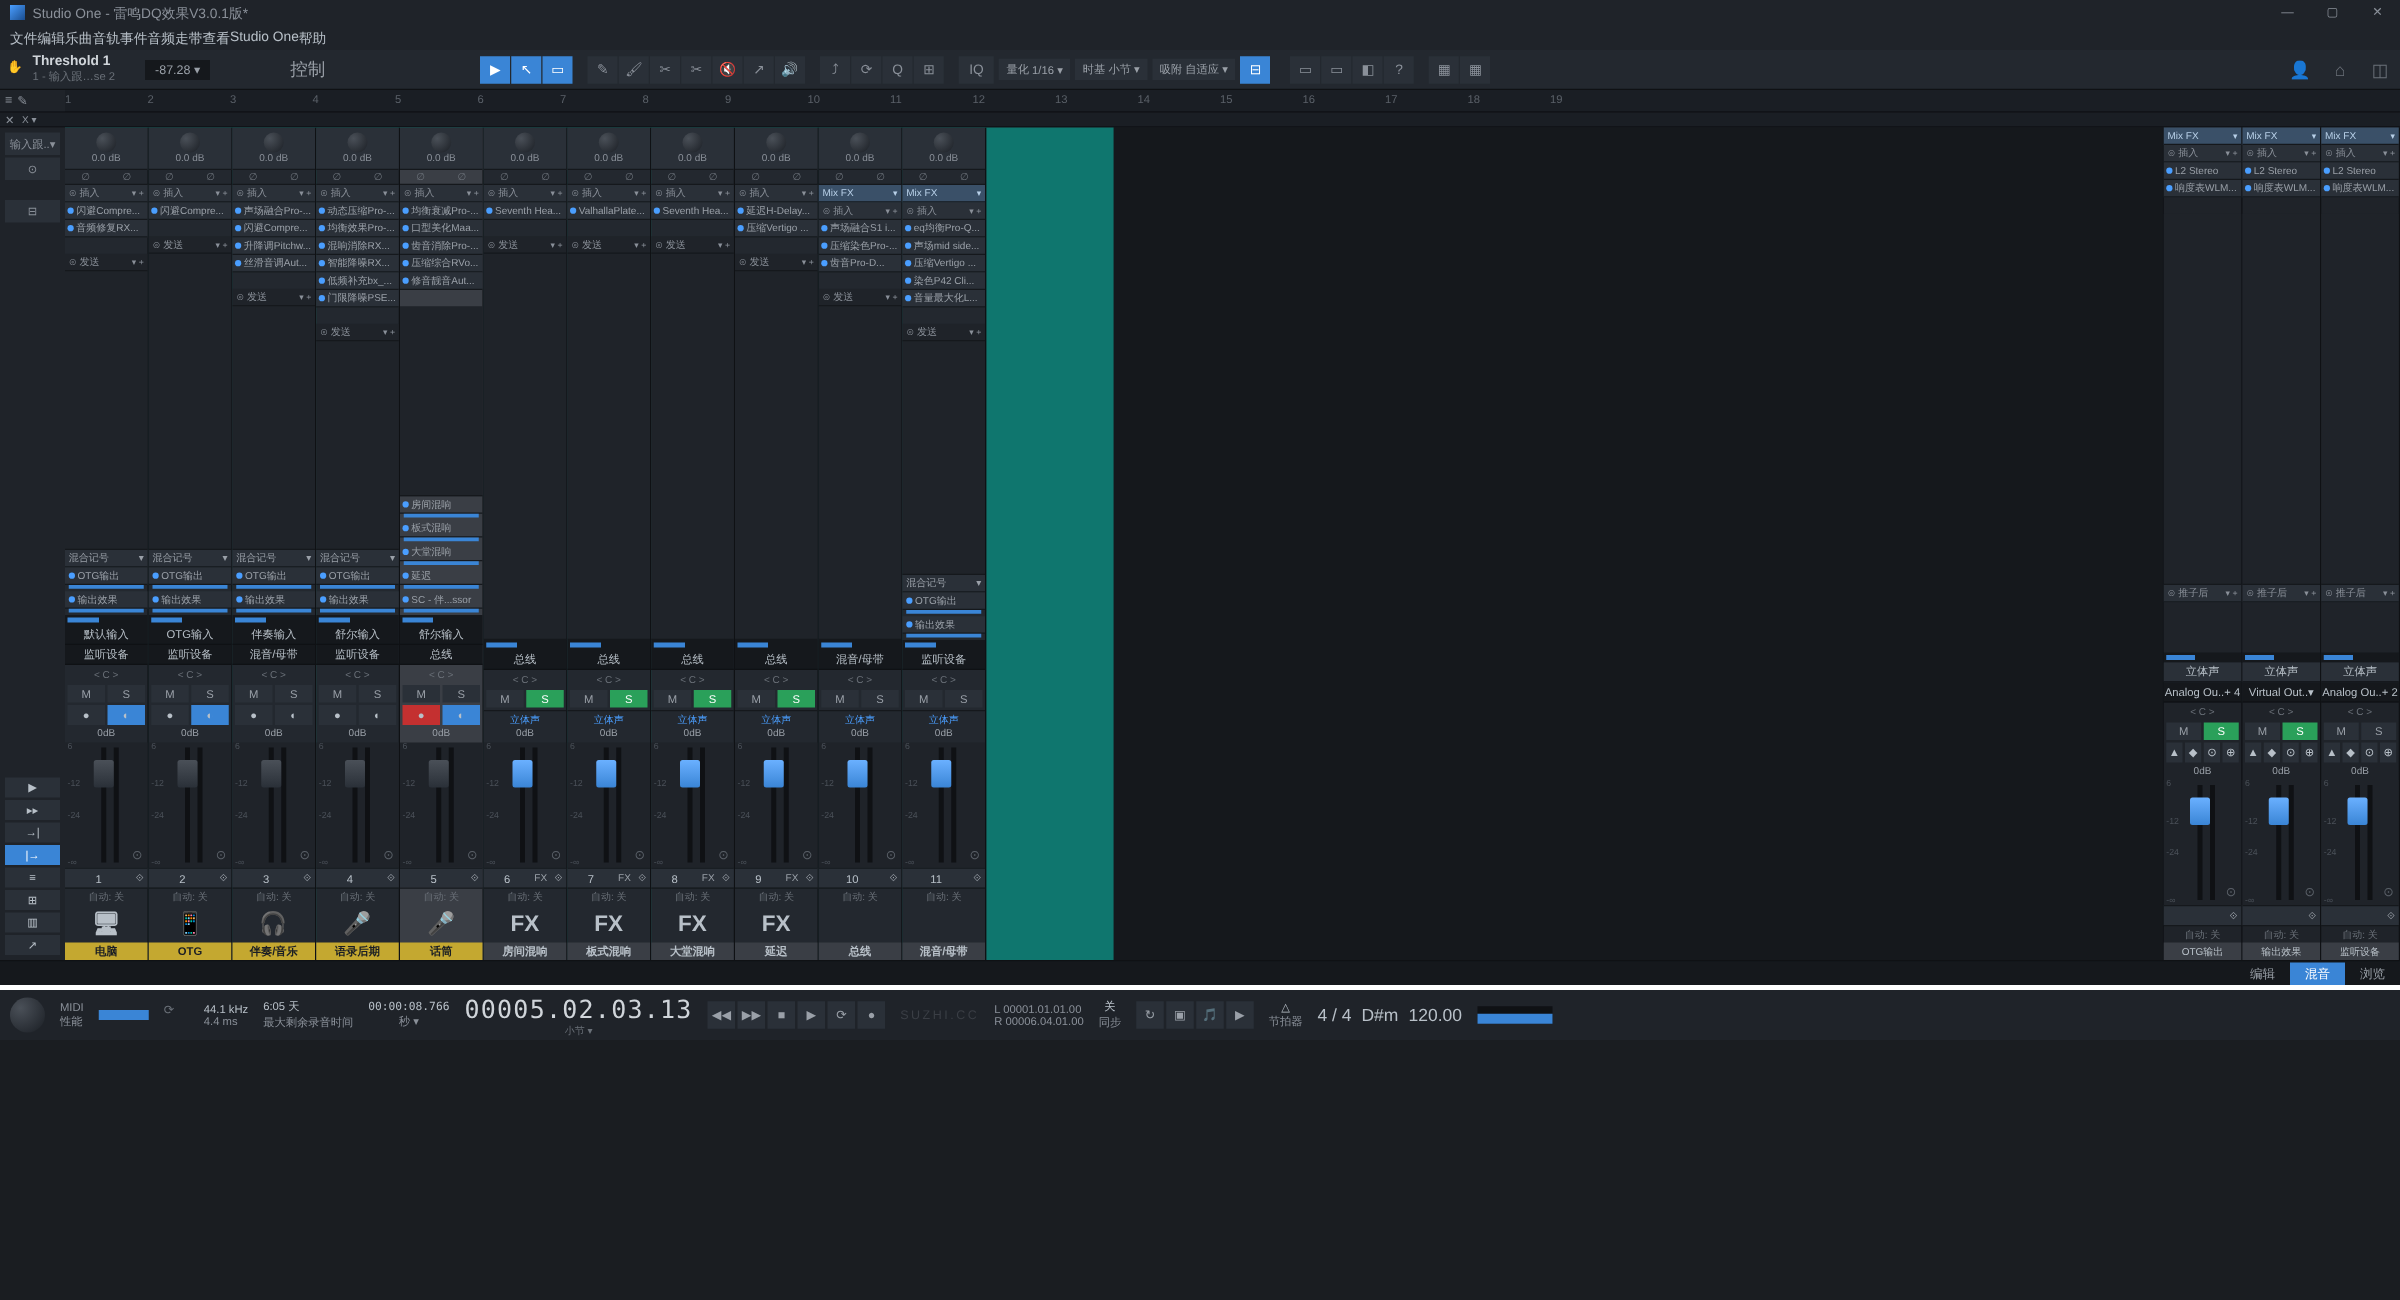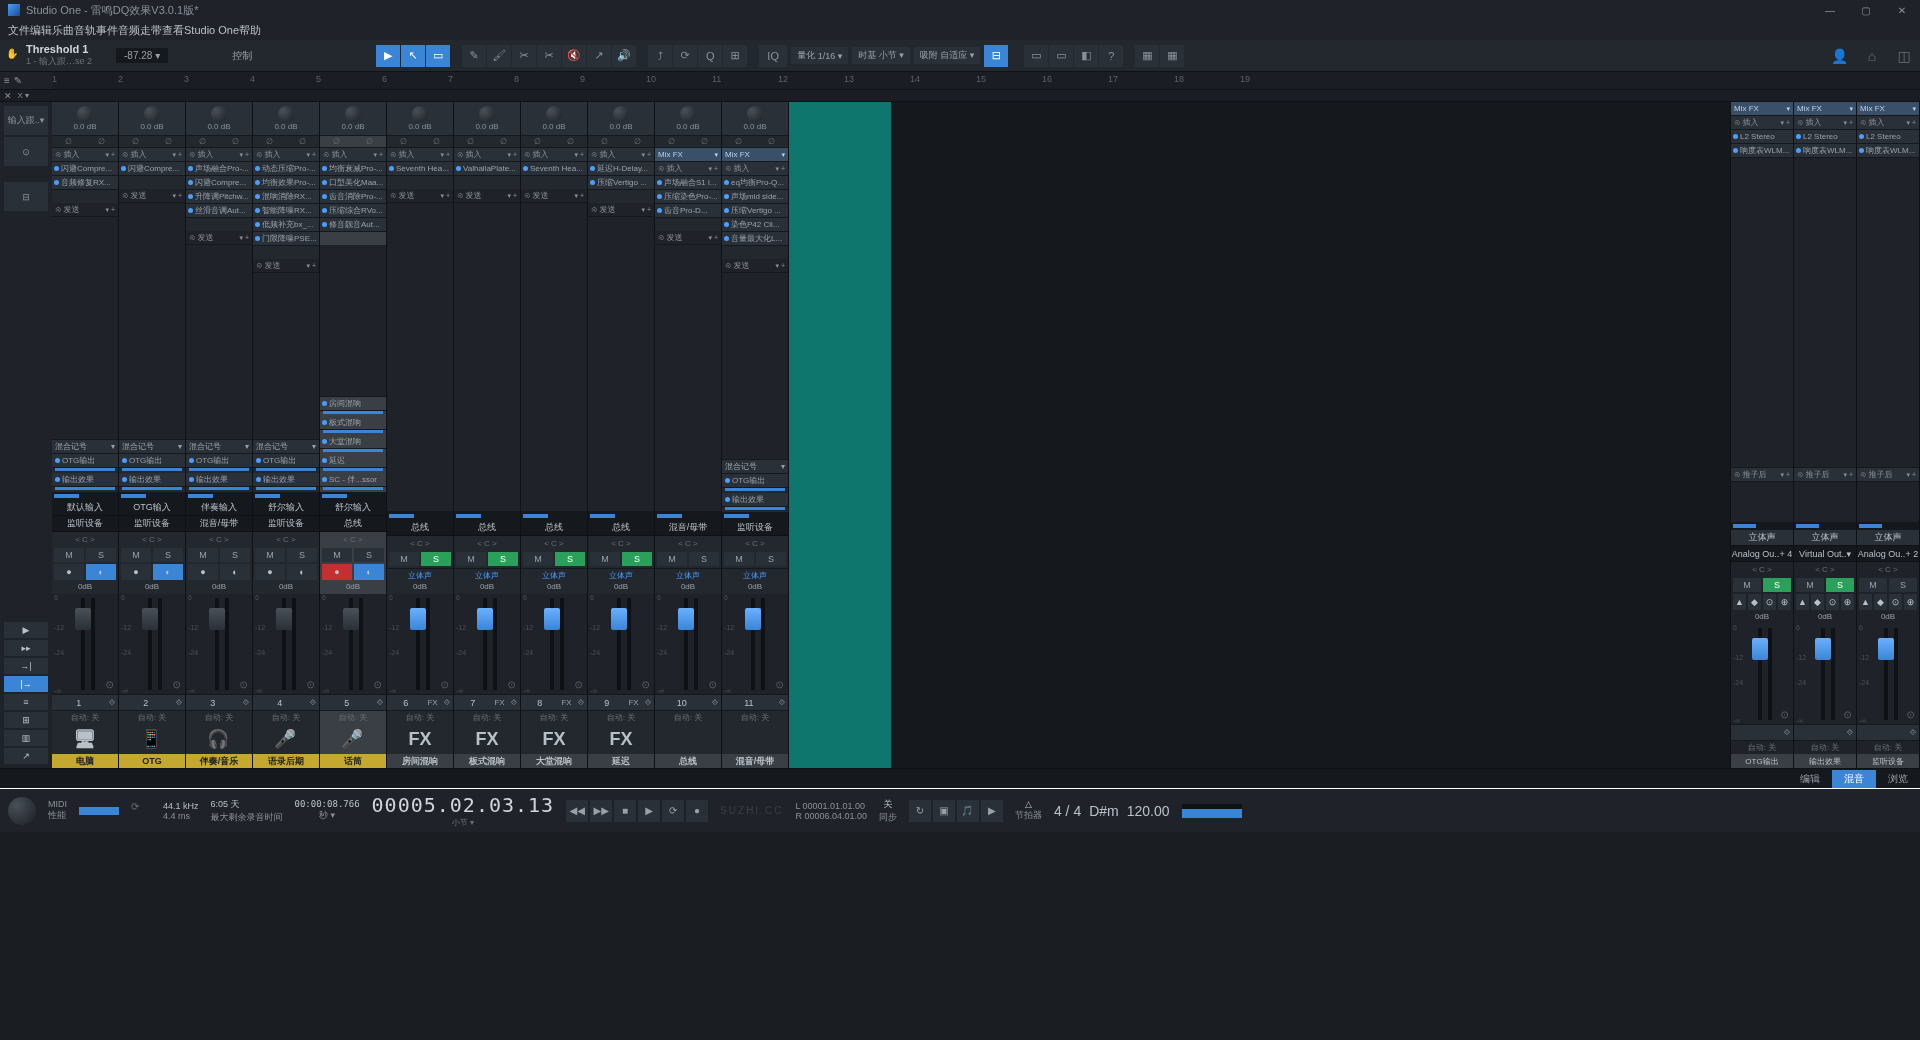--- a/index.html
+++ b/index.html
@@ -15,38 +15,38 @@
 
 .menubar { height: 20px; background: #1f2329; display: flex; align-items: center; padding: 0 8px; }
 .menubar span { color: #b8c0c8; font-size: 11px; cursor: pointer; }
 
 
 .toolbar { height: 32px; background: #23282f; display: flex; align-items: center; padding: 0 6px; gap: 4px; border-bottom: 1px solid #0f1114; }
 .toolbar .left-info { display: flex; flex-direction: column; margin-right: 20px; }
 .toolbar .left-info .t1 { color: #d0d5da; font-size: 11px; font-weight: bold; }
 .toolbar .left-info .t2 { color: #6a7078; font-size: 9px; }
 .toolbar .val-box { background: #15181c; padding: 2px 8px; color: #9aa0a8; font-size: 10px; margin-right: 60px; }
-.toolbar .ctrl-label { color: #9aa0a8; font-size: 10px; margin-right: 120px; }
+.toolbar .ctrl-label { color: #9aa0a8; font-size: 14px; margin-right: 120px; }
 .tool-group { display: flex; gap: 1px; margin-right: 8px; }
 .tool-btn { width: 24px; height: 22px; background: #2a3038; display: flex; align-items: center; justify-content: center; color: #8a9099; font-size: 11px; cursor: pointer; }
 .tool-btn.active { background: #3a85d6; color: #fff; }
 .tool-sel { background: #2a3038; padding: 2px 6px; color: #9aa0a8; font-size: 9px; display: flex; align-items: center; }
 .toolbar .right-icons { margin-left: auto; display: flex; gap: 12px; }
 .right-icon { width: 20px; height: 20px; color: #6a7078; font-size: 14px; display: flex; align-items: center; justify-content: center; }
 
 
 .ruler { height: 18px; background: #1a1e24; border-bottom: 1px solid #0f1114; display: flex; position: relative; }
 .ruler .pre { width: 52px; background: #1f2329; display:flex; align-items:center; gap:4px; padding:0 4px;}
 .ruler .marks { flex: 1; display: flex; position: relative; }
 .ruler .mark { position: absolute; top: 2px; color: #5a6068; font-size: 9px; }
 
 
 .main { display: flex; height: 666px; }
 .left-tools { width: 52px; background: #1f2329; display: flex; flex-direction: column; padding: 4px; gap: 2px; }
-.left-tools .lt-btn { height: 29px; background: #2a3038; display: flex; align-items: center; justify-content: center; color: #8a9099; font-size: 9px; }
+.left-tools .lt-btn { height: 18px; background: #2a3038; display: flex; align-items: center; justify-content: center; color: #8a9099; font-size: 9px; }
 .left-tools .sep { height: 12px; }
 .left-tools .lt-nav { margin-top: auto; display: flex; flex-direction: column; gap: 2px; }
 .left-tools .lt-nav .nb { height: 16px; background: #2a3038; display: flex; align-items: center; justify-content: center; font-size: 9px; }
 .left-tools .lt-nav .nb.active { background: #3a85d6; color:#fff; }
 
 
 .mixer { flex: 1; display: flex; background: #0f766e; overflow: hidden; }
 .channel { width: 67px; background: #23282f; border-right: 1px solid #0f1114; display: flex; flex-direction: column; }
 .channel.highlight { background: #3a3e45; }
 
@@ -109,21 +109,21 @@
 .master-row { display:flex;}
 .master-ch { width:63px; border-right:1px solid #0f1114; display:flex; flex-direction:column;}
 .master-ch .mfoot { height:14px; background:#3a3e45; display:flex; align-items:center; justify-content:center; font-size:8px; color:#b8c0c8;}
 
 
 .view-strip { height: 20px; background:#15181c; display:flex; align-items:center; border-top:1px solid #0f1114;}
 .view-btn { padding:2px 12px; font-size:10px; color:#9aa0a8; cursor:pointer;}
 .view-btn.active { background:#3a85d6; color:#fff;}
 
 
-.transport { height: 44px; background: #1f2329; display: flex; align-items: center; padding: 0 8px; gap: 12px; border-top: 1px solid #ffffff;}
+.transport { height: 44px; background: #1f2329; display: flex; align-items: center; padding: 0 8px; gap: 12px; border-top: 4px solid #ffffff;}
 .tr-knob { width:28px; height:28px; border-radius:50%; background:radial-gradient(circle at 30% 30%,#4a5058,#1a1e24);}
 .tr-info { display:flex; flex-direction:column; font-size:9px; color:#8a9099;}
 .tr-info .v { color:#b8c0c8;}
 .tr-time-main { font-family:monospace; font-size:20px; color:#d0d5da; letter-spacing:1px;}
 .tr-time-sub { font-size:8px; color:#6a7078; text-align:center;}
 .tr-btns { display:flex; gap:2px;}
 .tr-btn { width:22px; height:22px; background:#2a3038; display:flex; align-items:center; justify-content:center; color:#9aa0a8; font-size:10px;}
 .tr-loc { display:flex; flex-direction:column; font-size:9px; color:#8a9099;}
 .watermark { color:#3a3e45; font-size:10px; letter-spacing:2px;}
 .tr-tempo { display:flex; gap:8px; align-items:center;}

